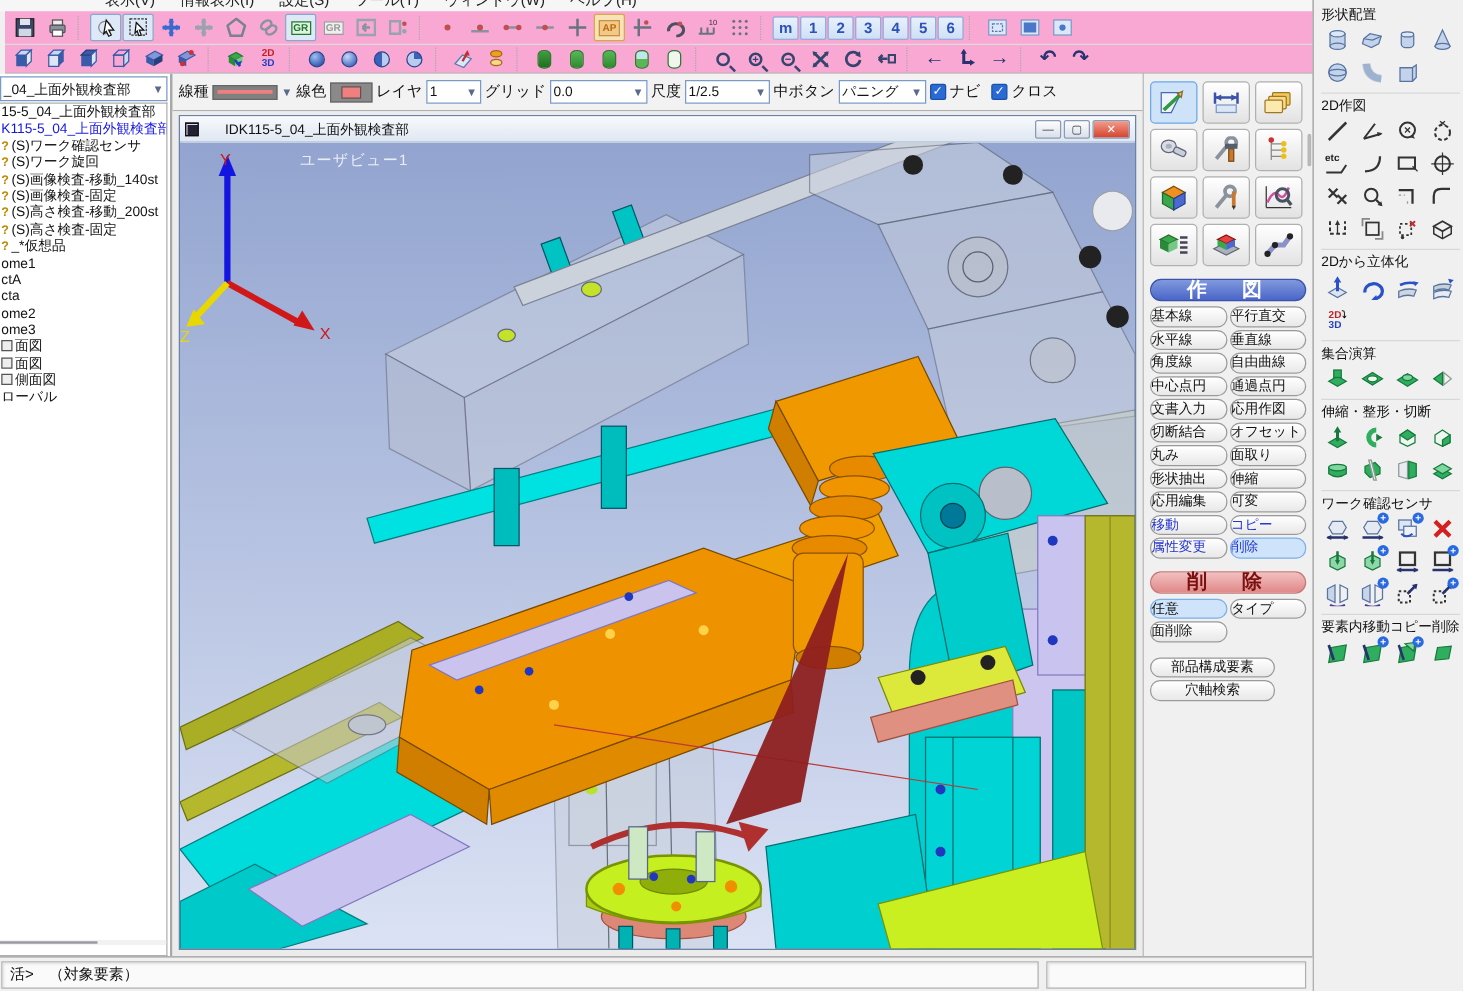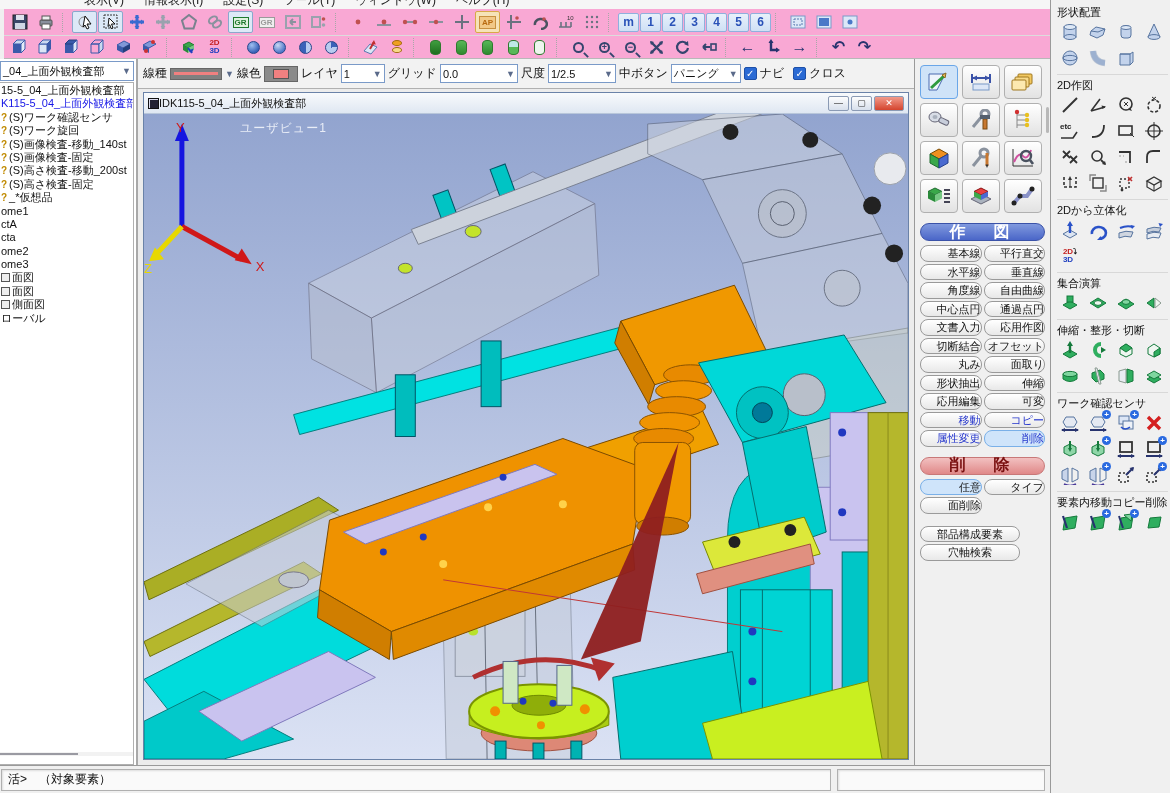--- a/index.html
+++ b/index.html
@@ -58,38 +58,38 @@
   .fcombo{height:19px;border:1px solid #7a9ac8;background:#fff;display:flex;align-items:center;font-size:11px;padding:0 2px;color:#111;}
   .fcombo .arr{margin-left:auto;color:#5a6a8a;font-size:9px;padding-left:4px;}
   .lswatch{width:52px;height:12px;background:#808080;border:1px solid #666;display:flex;align-items:center;justify-content:center;}
   .lswatch i{width:44px;height:3px;background:#f08080;}
   .cswatch{width:34px;height:16px;background:#8a8a8a;border:1px solid #666;display:flex;align-items:center;justify-content:center;}
   .cswatch i{width:16px;height:10px;background:#f08080;border:1px solid #555;}
   .chk{width:13px;height:13px;background:#2a6ad4;border:1px solid #1d4fa8;color:#fff;font-size:10px;line-height:12px;text-align:center;border-radius:2px;}
   .mdi{flex:1;background:#ececec;position:relative;}
   
   .cwin{position:absolute;left:5px;top:3px;width:766px;height:668px;border:1px solid #6a82a8;background:#dce6f2;box-shadow:inset 0 0 0 2px #c4d4ea;display:flex;flex-direction:column;}
-  .ctitle{height:21px;display:flex;align-items:center;background:linear-gradient(#f8fafc,#dfe7f2);font-size:11px;color:#111;padding:0 4px;gap:0;border-bottom:1px solid #b8c6da;}
+  .ctitle{height:21px;display:flex;align-items:center;background:linear-gradient(#f8fafc,#dfe7f2);font-size:11px;color:#111;padding:0 4px;gap:21px;border-bottom:1px solid #b8c6da;}
   .cicon{width:11px;height:11px;background:#223;border:1px solid #111;box-shadow:inset 1px 1px 0 #dde;}
   .cbtns{margin-left:auto;display:flex;gap:2px;}
   .cb{width:21px;height:15px;border:1px solid #8a9ab4;border-radius:2px;background:linear-gradient(#fdfdfd,#d8e0ec);font-size:9px;line-height:13px;text-align:center;color:#333;}
   .cb.close{background:linear-gradient(#f29a8a,#d4442e);color:#fff;font-weight:bold;width:30px;}
   .cclient{flex:1;position:relative;overflow:hidden;}
   .cclient svg.scene{position:absolute;left:0;top:0;width:100%;height:100%;}
   .vlabel{position:absolute;left:96px;top:6px;font-size:12px;color:#e9edf7;letter-spacing:1px;}
   
   .toolp{width:135px;background:#f0f0f0;padding:6px 3px 0 5px;position:relative;}
   .grid12{display:grid;grid-template-columns:repeat(3,38px);grid-auto-rows:34px;gap:4px;}
   .gbtn{width:38px;height:34px;border:1px solid #b0b0b0;border-radius:4px;background:linear-gradient(#ffffff,#e2e2e2);display:flex;align-items:center;justify-content:center;}
   .gbtn.sel{border:1px solid #6aa6e8;background:#cfe3f8;}
   .hdr{margin:10px 2px 4px 0;height:18px;border-radius:9px;font-size:16px;font-weight:bold;display:flex;align-items:center;justify-content:center;letter-spacing:6px;}
   .hdr.blue{background:linear-gradient(#8099de,#4a66c8);color:#fff;border:1px solid #3a52a8;}
   .hdr.pink{background:linear-gradient(#f2c0c0,#e08888);color:#7a1010;border:1px solid #c87878;}
   .prow{display:flex;gap:2px;margin:2px 2px 0 0;}
-  .pbtn{flex:1;height:16.5px;border:1px solid #9a9a9a;border-radius:8px;background:linear-gradient(#ffffff,#e8e8e8);font-size:11px;line-height:15px;text-align:right;color:#111;white-space:nowrap;overflow:hidden;}
+  .pbtn{flex:1;height:16.5px;border:1px solid #9a9a9a;border-radius:8px;background:linear-gradient(#ffffff,#e8e8e8);font-size:11px;line-height:15px;text-align:left;color:#111;white-space:nowrap;overflow:hidden;}
   .pbtn.bl{color:#2233cc;}
   .pbtn.on{background:#cfe4fa;border-color:#7ab0e8;}
   .pbtn.w1{flex:0 0 62px;}
   .pbtn.wide{flex:0 0 100px;text-align:center;}
   .handle{position:absolute;right:1px;top:48px;width:3px;height:26px;background:#b8b8b8;border-radius:2px;}
   
   .rpanel{position:absolute;left:1050px;top:0;width:120px;height:793px;background:#f0f0f0;border-left:1px solid #9a9a9a;padding:2px 2px 0 6px;font-size:11px;color:#111;}
   .rsec{border-top:1px solid #d8d8d8;padding:2px 0 3px 0;}
   .rsec:first-child{border-top:none;}
   .rtitle{height:16px;line-height:16px;white-space:nowrap;overflow:hidden;}

